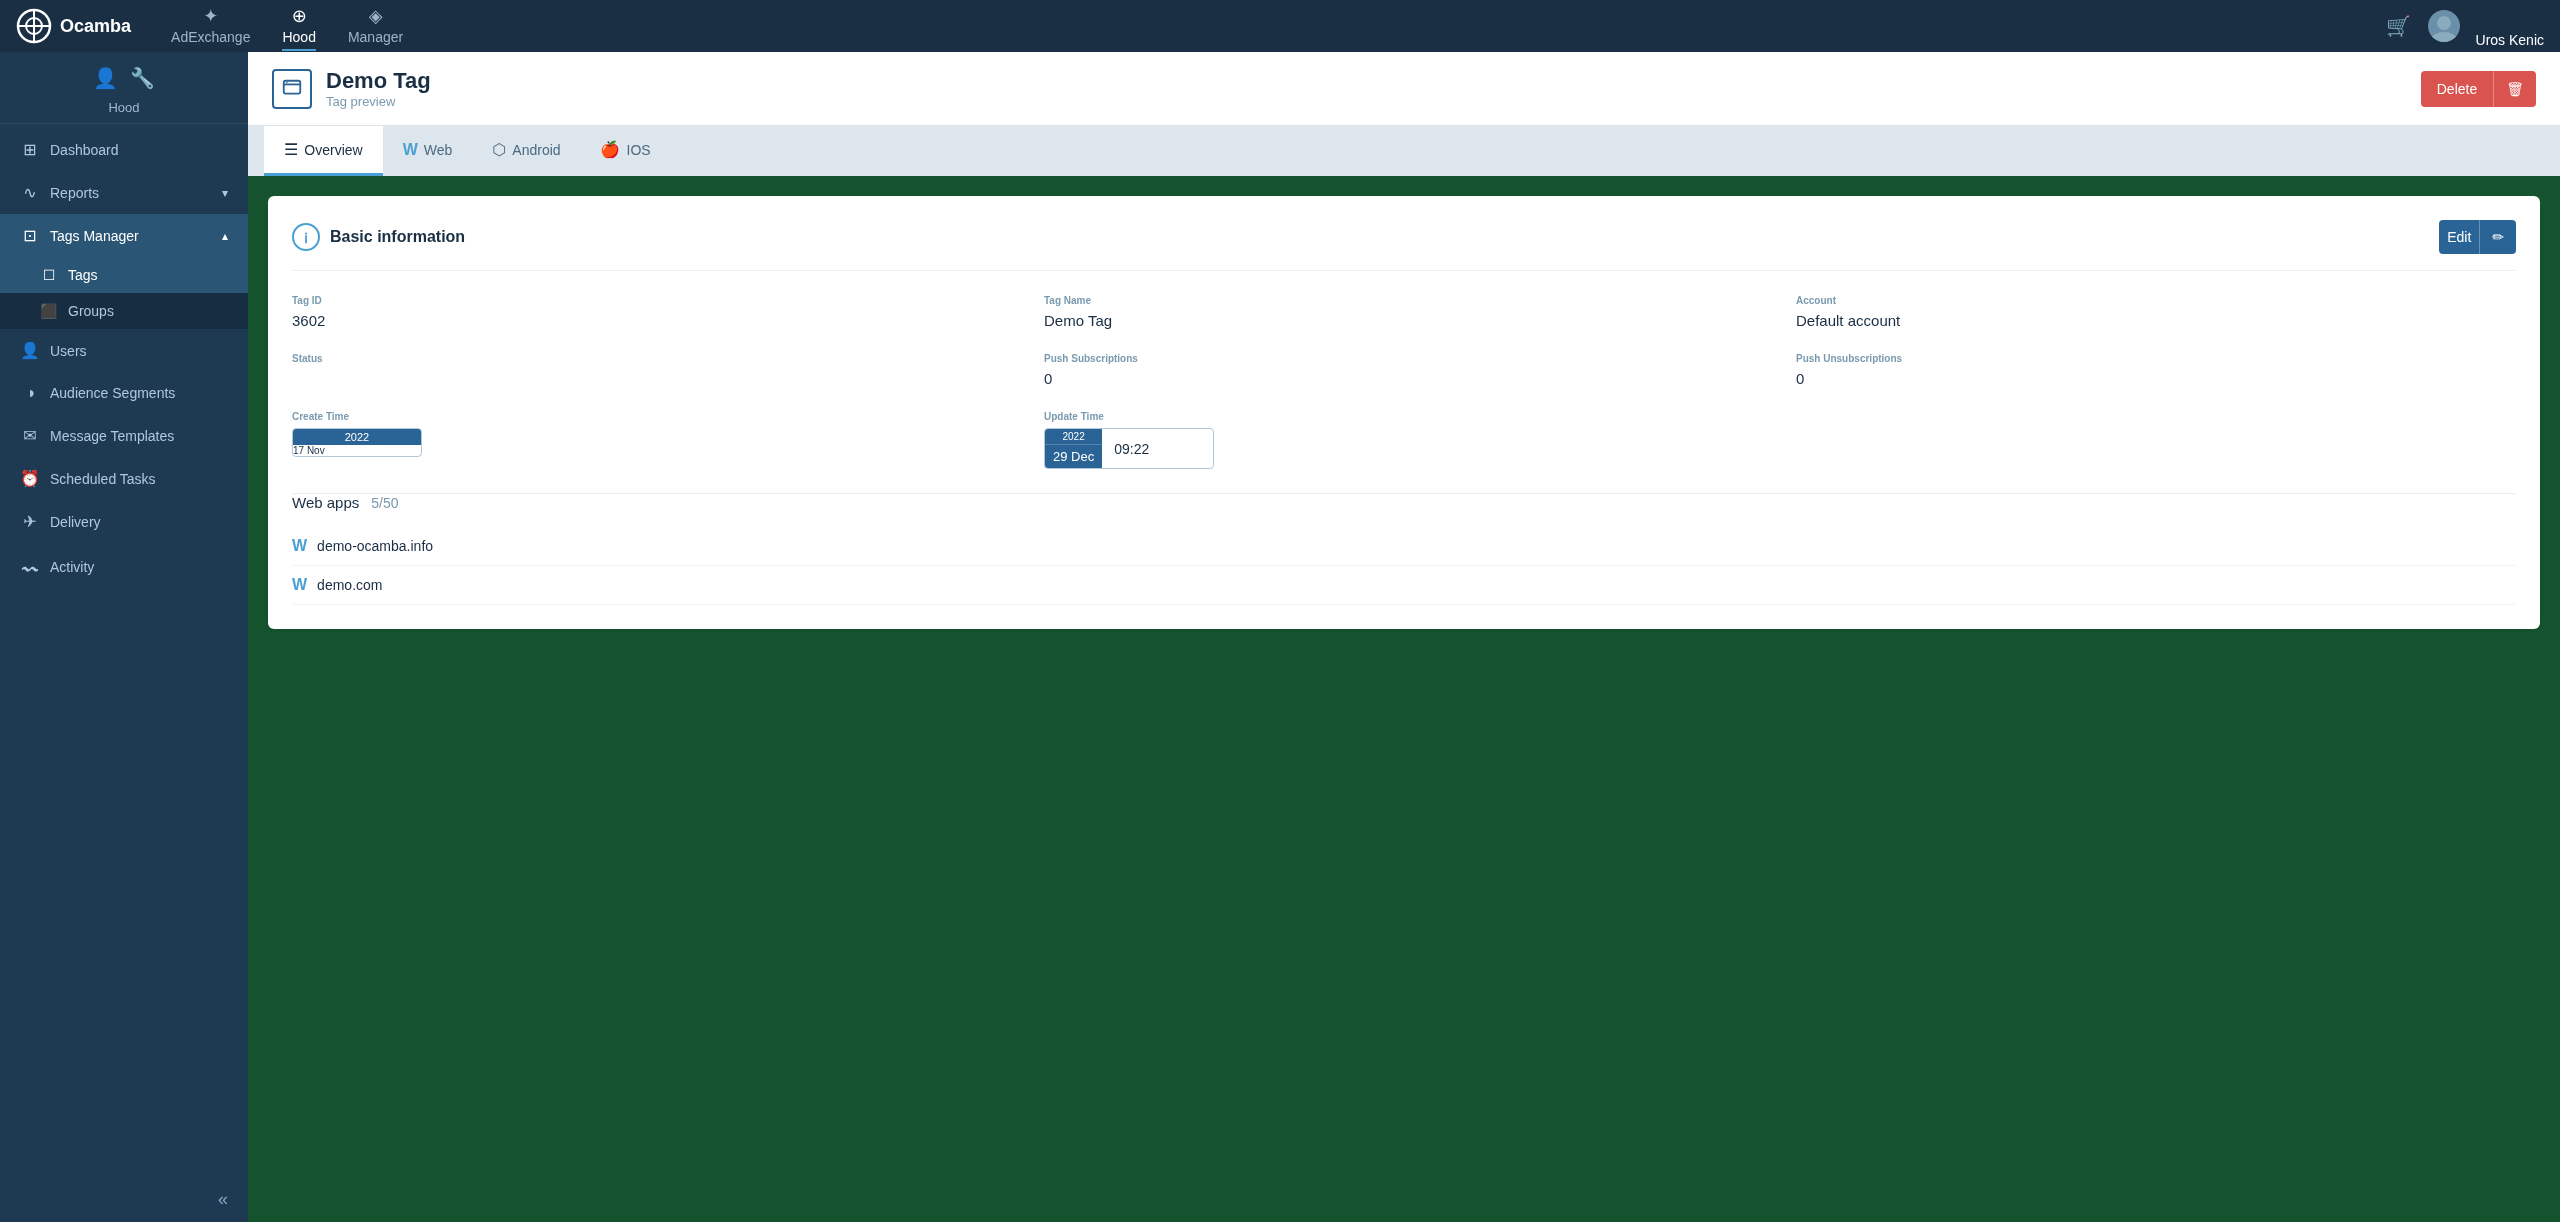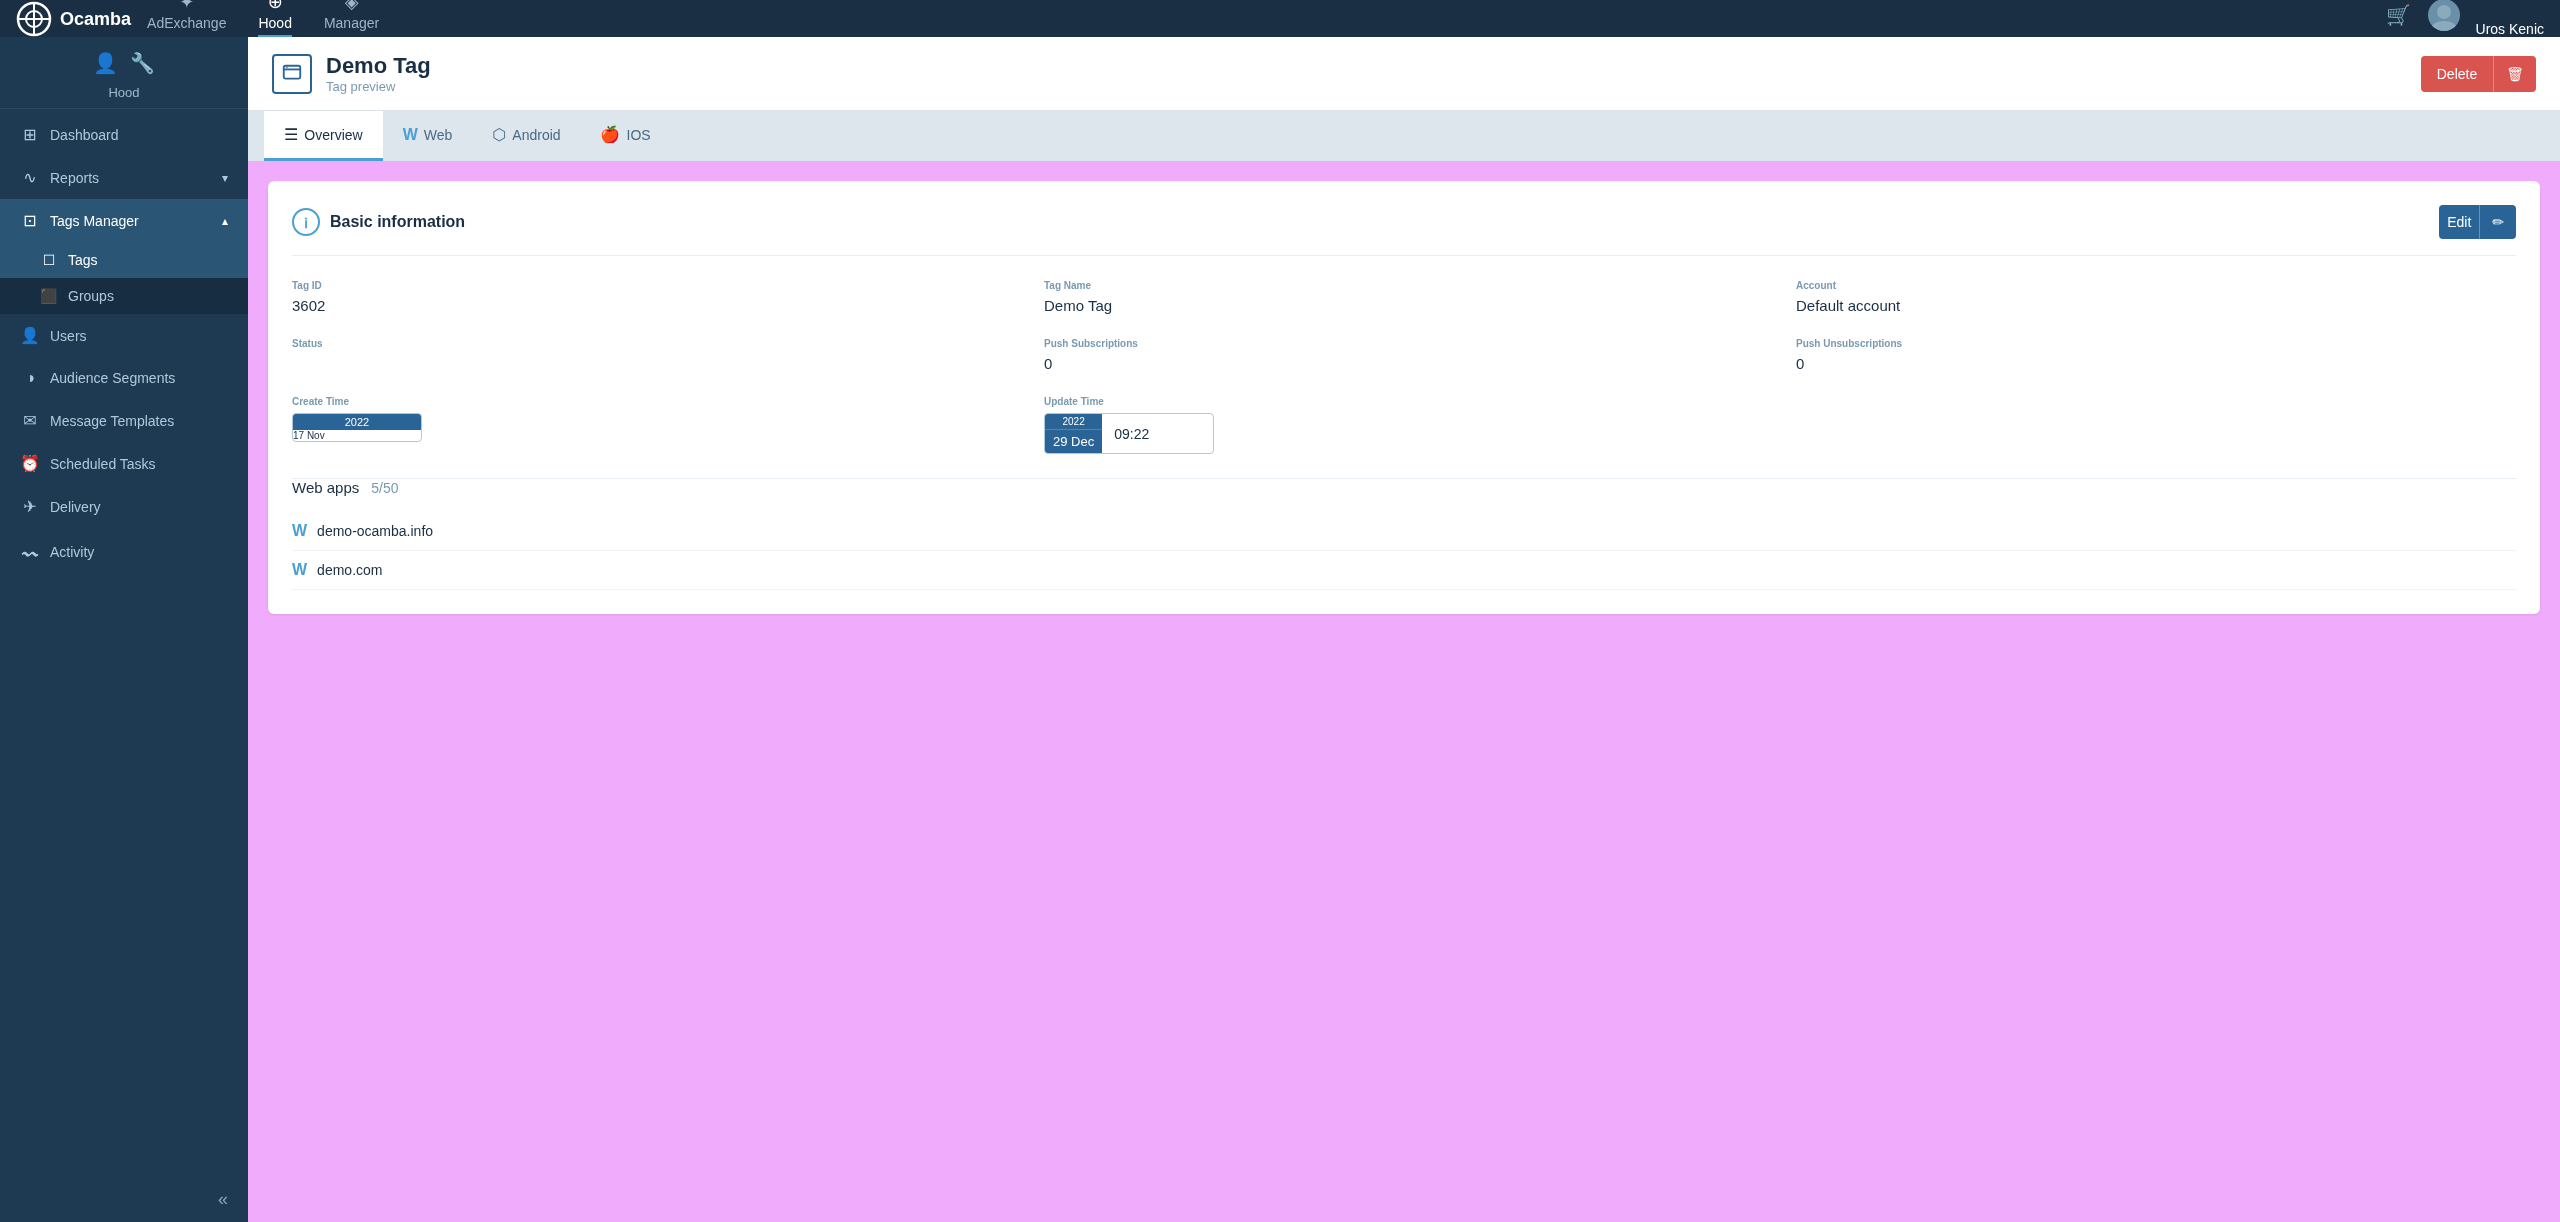--- a/index.html
+++ b/index.html
@@ -1,24 +1,25 @@
 <!DOCTYPE html>
 <html><head>
   <meta charset="utf-8">
   <style>
     * { margin: 0; padding: 0; box-sizing: border-box; }
     body { font-family: 'Segoe UI', Arial, sans-serif; background: #f0f4f8; display: flex; flex-direction: column; height: 100vh; overflow: hidden; }
 
     
     .topnav {
       background: #1a2e44;
-      height: 37px;
-      display: flex;
-      align-items: flex-end;
+      height: 52px;
+      display: flex;
+      align-items: center;
       padding: 0 16px;
+      gap: 24px;
       flex-shrink: 0;
     }
     .topnav-logo {
       display: flex;
       align-items: center;
       gap: 8px;
       color: white;
       font-size: 18px;
       font-weight: bold;
     }
@@ -159,21 +160,21 @@
       display: flex;
       justify-content: flex-end;
     }
 
     
     .content-area {
       flex: 1;
       display: flex;
       flex-direction: column;
       overflow: hidden;
-      background: #f0abfc;
+      background: #14532d;
     }
 
     
     .page-header {
       background: white;
       padding: 16px 24px;
       display: flex;
       align-items: center;
       justify-content: space-between;
       border-bottom: 1px solid #dde3e9;

